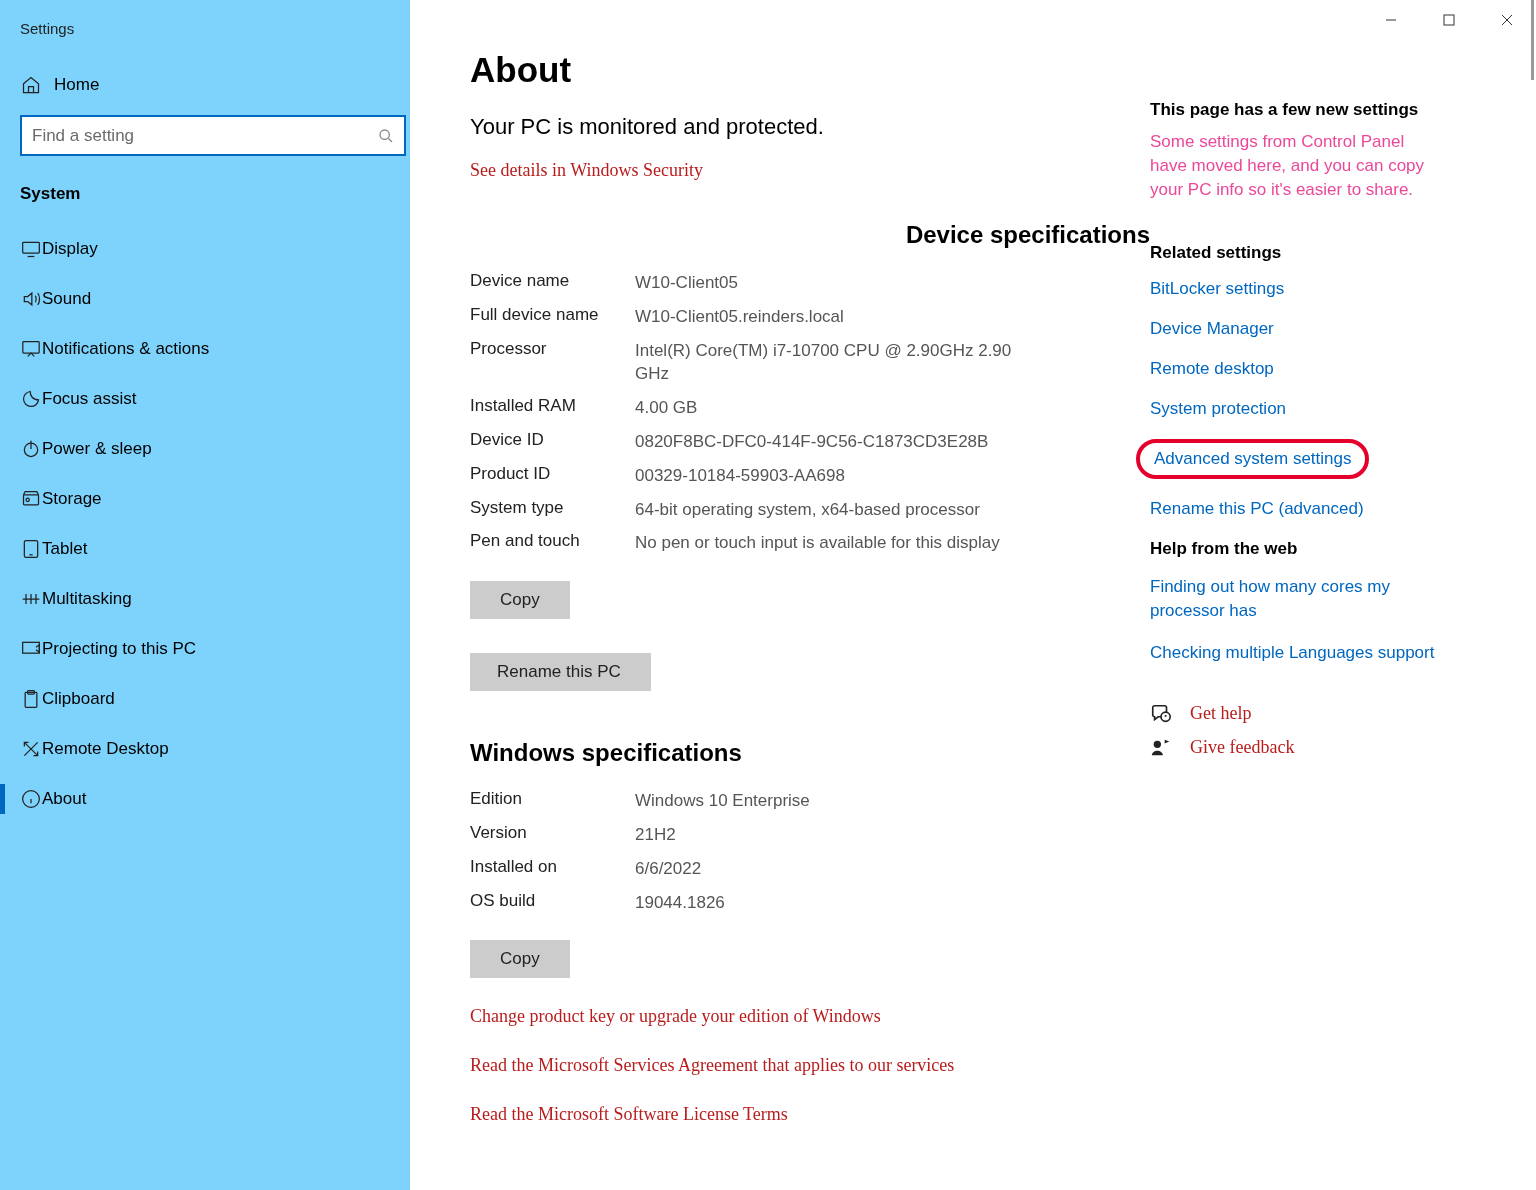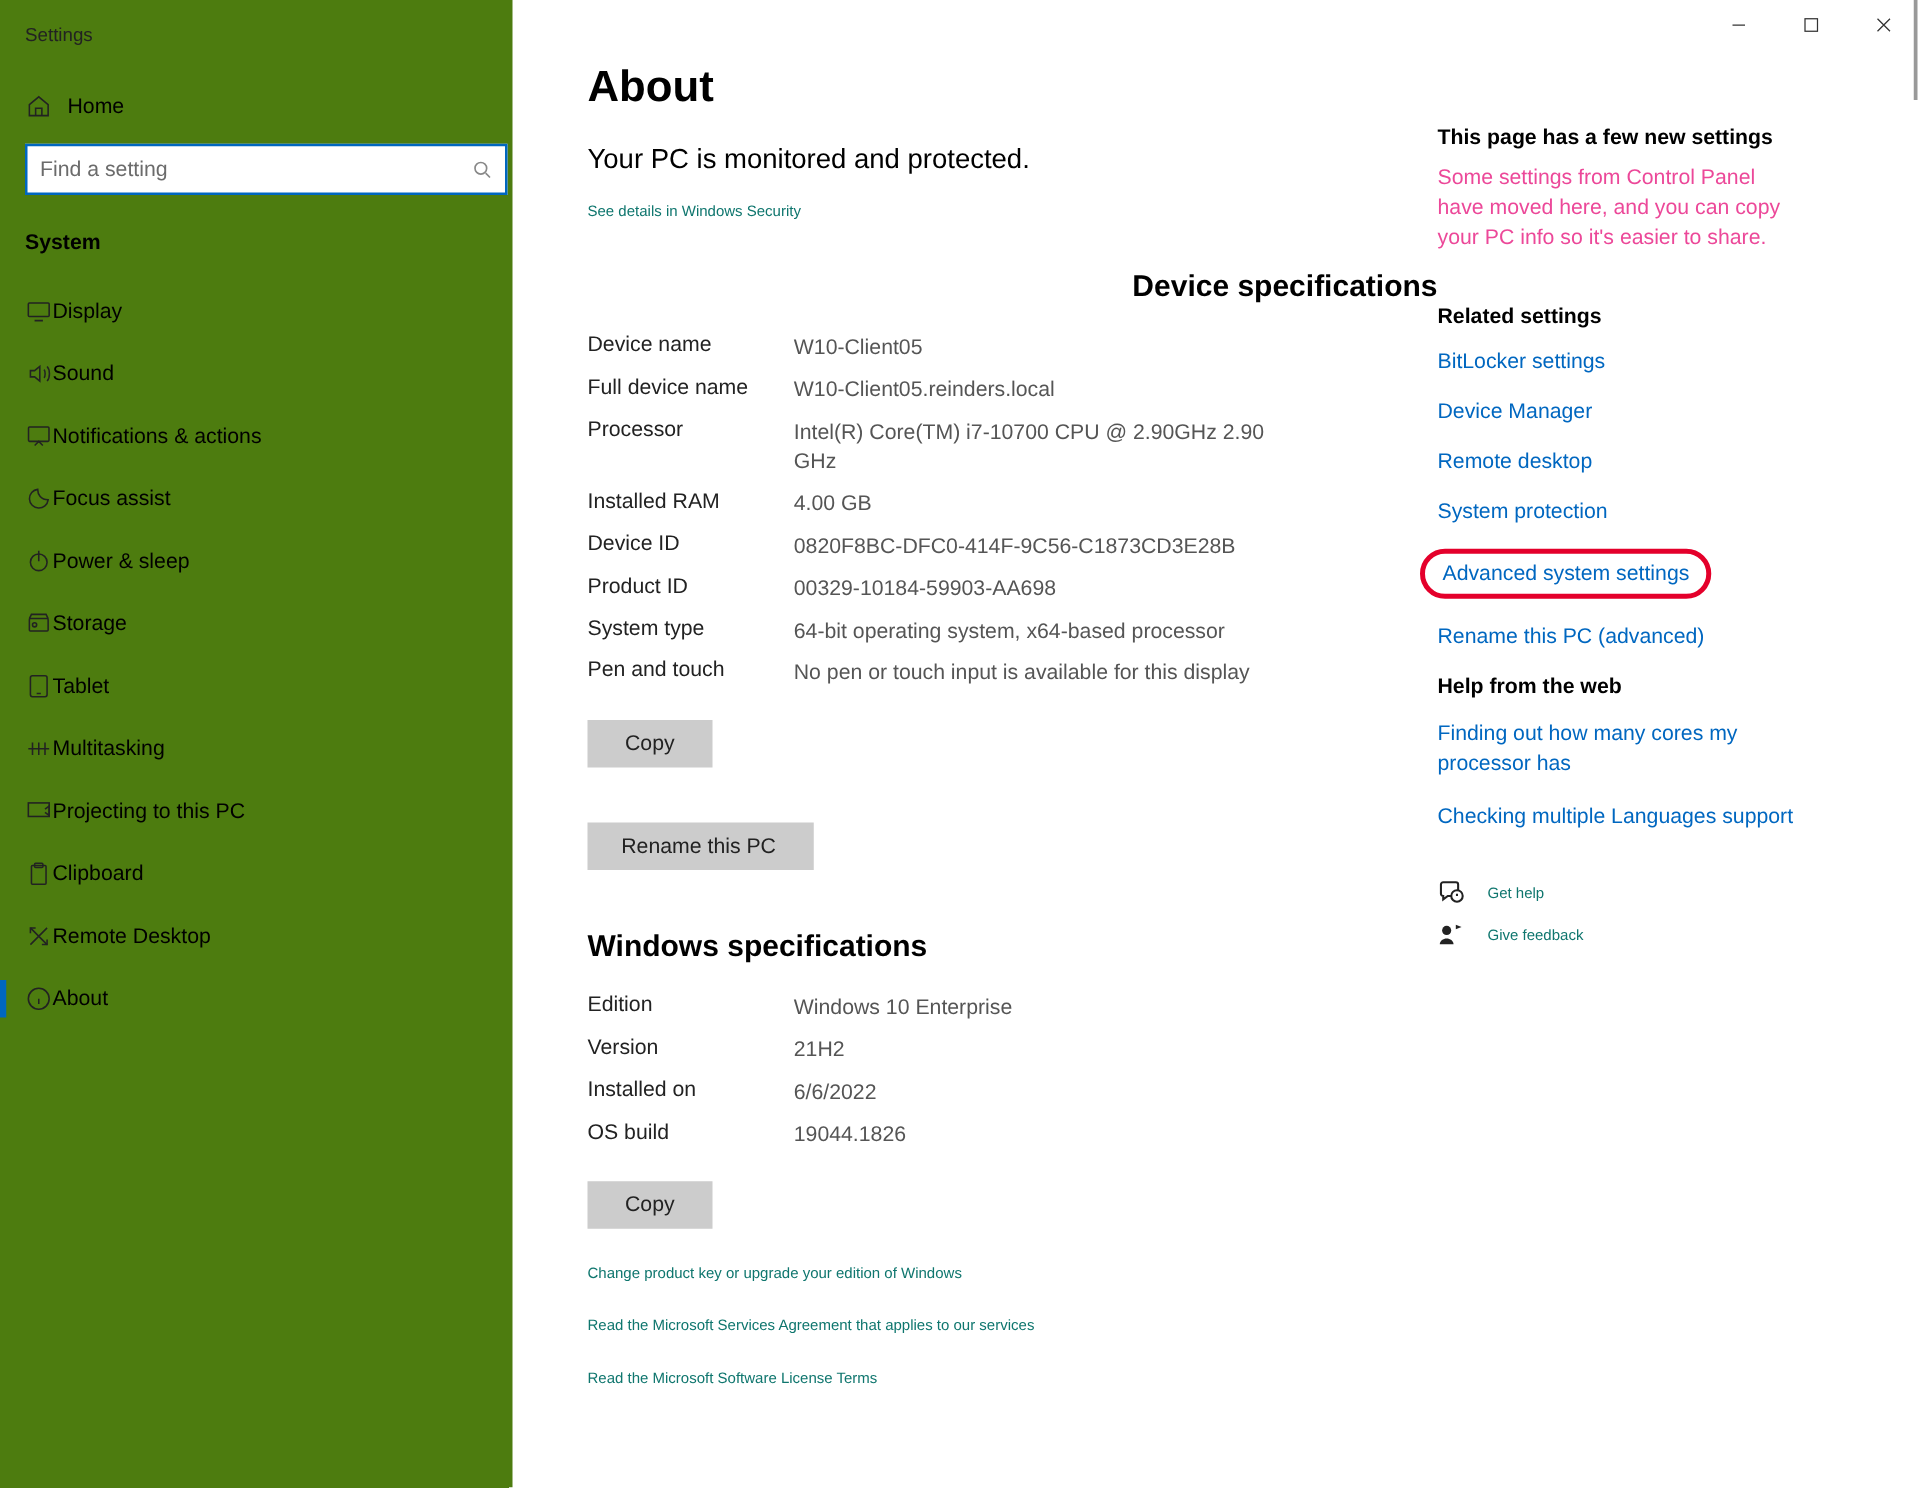--- a/index.html
+++ b/index.html
@@ -10,21 +10,21 @@
     background: #fff;
     width: 1536px;
     height: 1190px;
     overflow: hidden;
     display: flex;
     position: relative;
   }
   
   .sidebar {
     width: 410px;
-    background: #4d7c0f;
+    background: #7dd3fc;
     height: 100%;
     display: flex;
     flex-direction: column;
     padding-top: 10px;
   }
   .window-title {
     font-size: 15px;
     padding: 10px 20px 28px 20px;
     color: #222;
   }
@@ -97,24 +97,25 @@
     font-size: 35px;
     font-weight: 600;
     margin-bottom: 24px;
   }
   .subhead {
     font-size: 22px;
     font-weight: 400;
     margin-bottom: 20px;
   }
   .link {
-    color: #0f766e;
-    font-size: 12px;
+    color: #b91c1c;
+    font-size: 18px;
     cursor: pointer;
     display: inline-block;
+    font-family: Liberation Serif, serif;
   }
   .sec-title {
     font-size: 24px;
     font-weight: 600;
     margin: 48px 0 22px 0;
   }
   .spec-row {
     display: flex;
     font-size: 17px;
     margin-bottom: 10px;
@@ -128,21 +129,21 @@
   .spec-val { line-height: 1.4; }
   .btn {
     background: #ccc;
     border: none;
     font-size: 17px;
     padding: 9px 30px;
     margin-top: 16px;
     cursor: pointer;
     color: #222;
   }
-  .btn.block { display: block; margin-top: 44px; padding-left: 27px; }
+  .btn.block { display: block; margin-top: 34px; padding-left: 27px; }
   
   .rail {
     width: 310px;
     padding: 50px 20px 0 0;
   }
   .rail-h {
     font-size: 17px;
     font-weight: 600;
     margin-bottom: 10px;
   }

